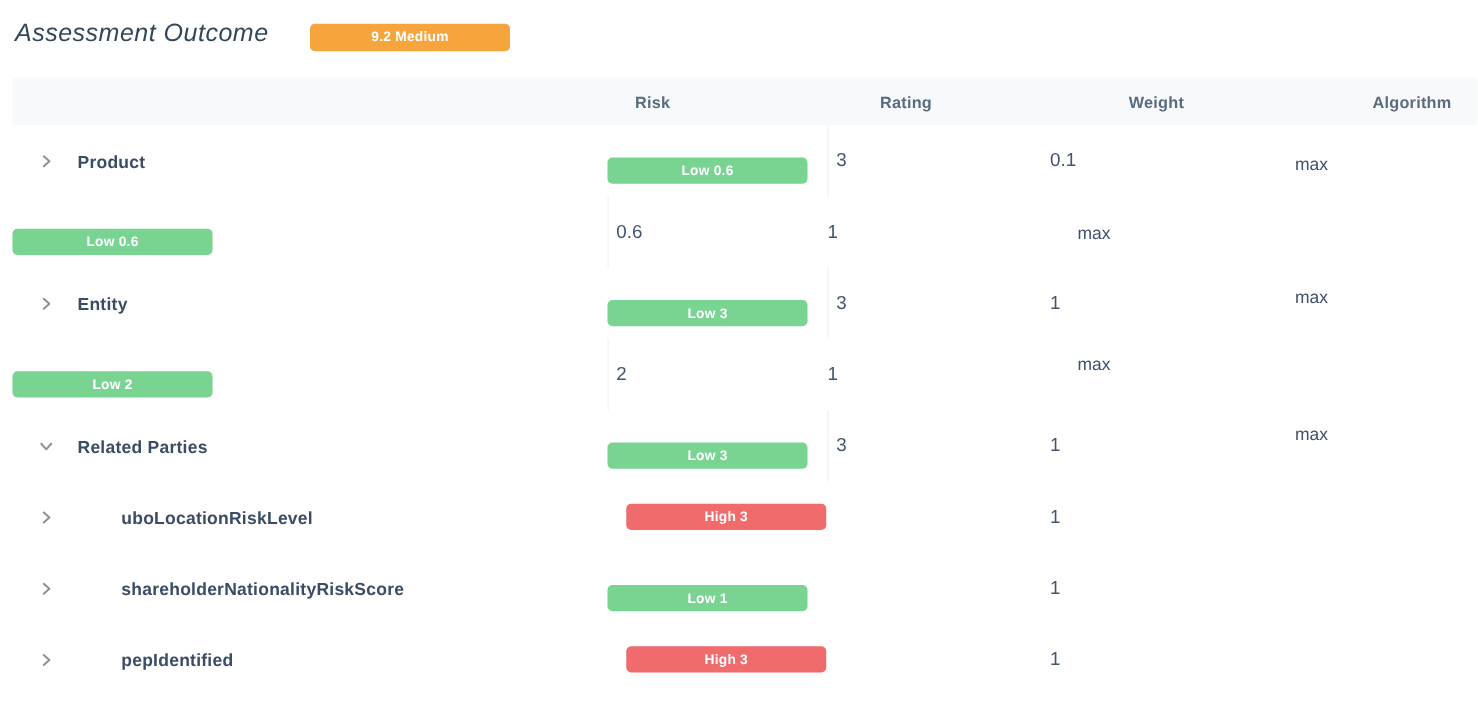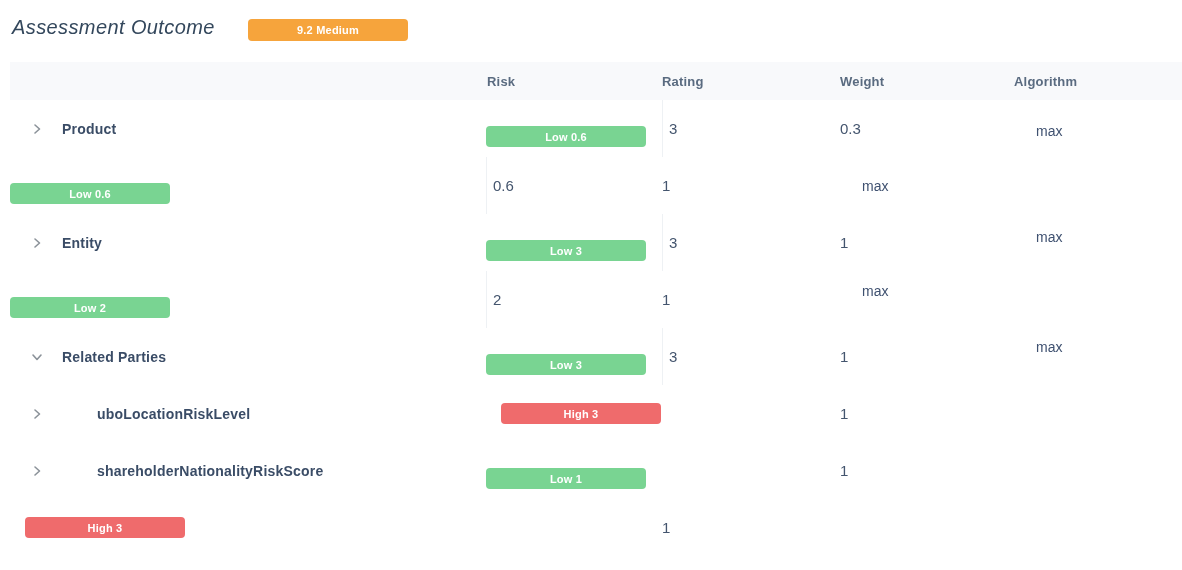--- a/index.html
+++ b/index.html
@@ -27,21 +27,21 @@
     text-align:center;
   }
   
   .table{margin-left:10px;width:1172px;}
   .grid-row{
     display:grid;
     grid-template-columns:476px 176px 178px 174px 1fr;
     align-items:center;
   }
   .thead{
-    height:38px;background:var(--header-bg,#f8f9fb);
+    height:38px;background:var(--header-bg,#f8f9fb);gap:21px;
   }
   .th{
     font-size:13px;font-weight:700;color:#5a6b80;letter-spacing:.2px;
   }
   .th.risk{padding-left:1px;}
   .tbody .row{height:57px;}
   
   .name-cell{display:flex;align-items:center;height:100%;font-weight:bold;}
   .chev{
     width:20px;height:20px;margin-left:17px;flex:0 0 20px;
@@ -101,21 +101,21 @@
         <svg width="12" height="12" viewBox="0 0 12 12" aria-hidden="true">
           <polyline fill="none" stroke="#8b9299" stroke-width="1.6" stroke-linecap="round" stroke-linejoin="round" points="4,2 8.5,6 4,10"></polyline>
         </svg>
       </span>
       <span class="label">Product</span>
     </div>
     <div class="risk-cell">
       <span class="pill low">Low 0.6</span>
     </div>
     <div class="rating-cell">3</div>
-    <div class="weight-cell">0.3</div>
+    <div class="weight-cell">0.1</div>
     <div class="algo-cell">max</div>
   </div>
 
   <div class="grid-row row">
     <div class="risk-cell">
       <span class="pill low">Low 0.6</span>
     </div>
     <div class="rating-cell">0.6</div>
     <div class="weight-cell">1</div>
     <div class="algo-cell">max</div>
@@ -192,20 +192,28 @@
     </div>
     <div class="risk-cell">
       <span class="pill low">Low 1</span>
     </div>
     <div class="rating-cell"></div>
     <div class="weight-cell">1</div>
     <div class="algo-cell"></div>
   </div>
 
   <div class="grid-row row nested">
+    <div class="name-cell">
+      <span class="chev">
+        <svg width="12" height="12" viewBox="0 0 12 12" aria-hidden="true">
+          <polyline fill="none" stroke="#8b9299" stroke-width="1.6" stroke-linecap="round" stroke-linejoin="round" points="4,2 8.5,6 4,10"></polyline>
+        </svg>
+      </span>
+      <span class="label">pepIdentified</span>
+    </div>
     <div class="risk-cell">
       <span class="pill high">High 3</span>
     </div>
     <div class="rating-cell"></div>
     <div class="weight-cell">1</div>
     <div class="algo-cell"></div>
   </div>
 </div>
 </div>
 

